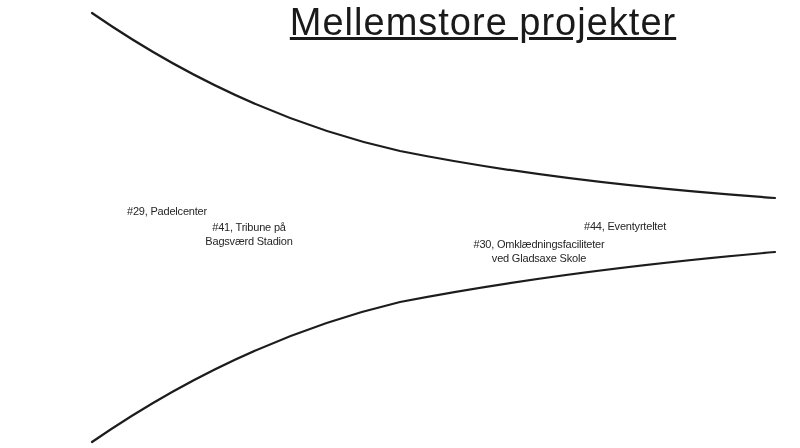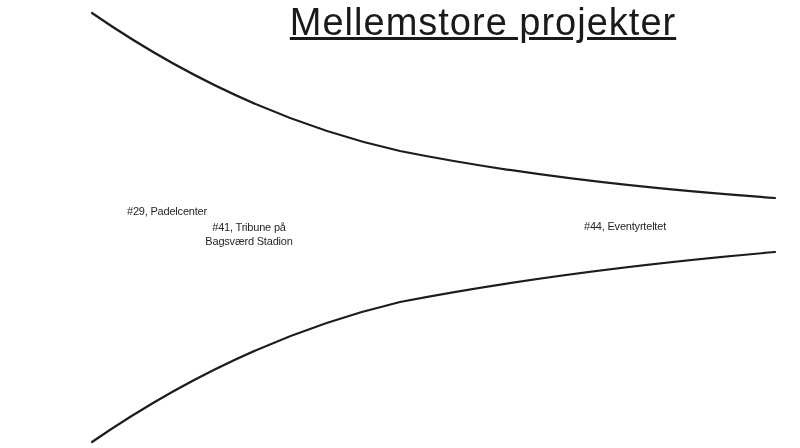--- a/index.html
+++ b/index.html
@@ -75,14 +75,16 @@
 
   <div class="label centered label-41">#41, Tribune på
 Bagsværd Stadion</div>
 
   <div class="label label-29">#29, Padelcenter</div>
 
 
 
   <div class="label label-44">#44, Eventyrteltet</div>
 
+  <div class="label centered label-30">#30, Omklædningsfaciliteter
+ved Gladsaxe Skole</div>
 
 </div>
 
 </body></html>

